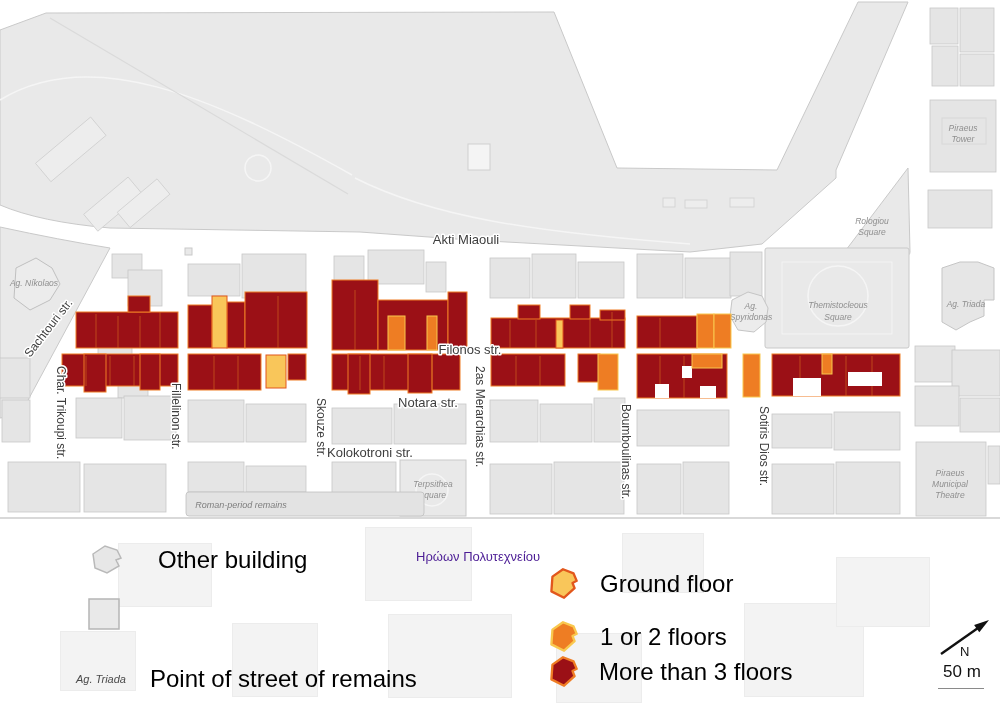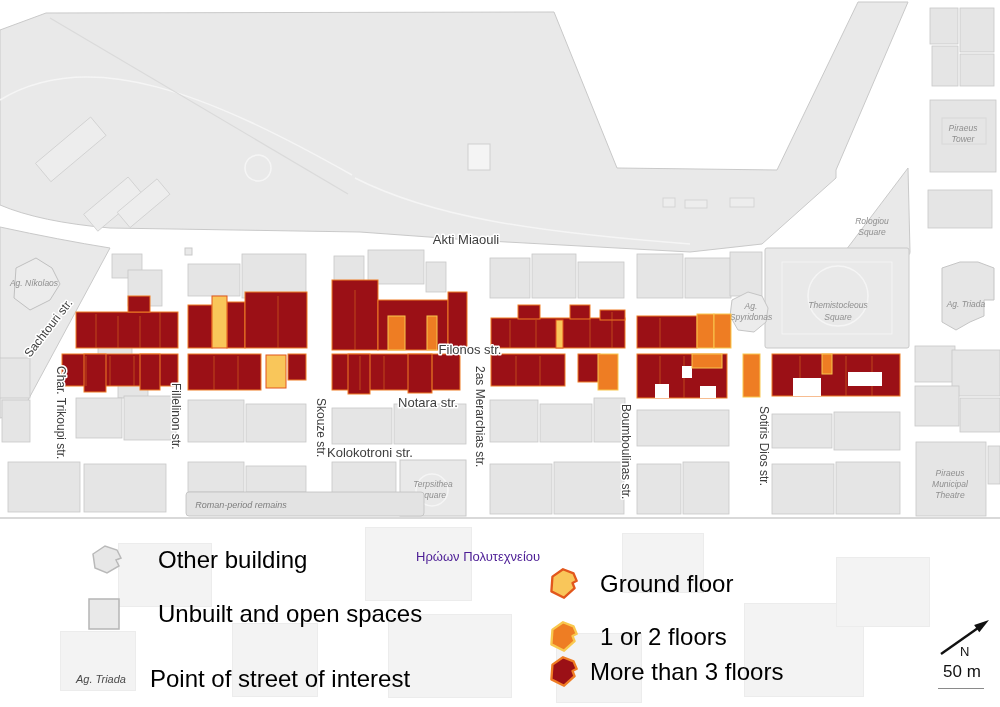--- a/index.html
+++ b/index.html
@@ -264,47 +264,46 @@
       <svg width="50" height="36" viewBox="0 0 48 36">
         <path d="M10,12 L22,4 L34,8 L38,16 L33,18 L36,24 L24,31 L12,26 Z" fill="#e7e7e7" stroke="#b9b9b9" stroke-width="1.5"></path>
       </svg>
       <span class="llabel" style="margin-left:26px;">Other building</span>
     </div>
 
     <div class="litem" style="left:88px;top:79px;">
       <svg width="32" height="32" viewBox="0 0 32 32">
         <rect x="1" y="1" width="30" height="30" fill="#e9e9e9" stroke="#b5b5b5" stroke-width="1.5"></rect>
       </svg>
-      <span class="llabel" style="margin-left:38px;">Unbuilt and open spaces</span>
     </div>
 
     <div class="litem" style="left:76px;top:146px;">
       <span class="poi-sample">Ag. Triada</span>
-      <span class="llabel" style="margin-left:24px;">Point of street of interest</span>
+      <span class="llabel" style="margin-left:24px;">Point of street of remains</span>
     </div>
 
     <div class="litem" style="left:544px;top:47px;">
       <svg width="38" height="36" viewBox="0 0 36 34">
         <path d="M8,10 L18,3 L28,7 L31,14 L27,16 L29,21 L19,30 L7,24 Z" stroke="#e2571c" stroke-width="2.2" stroke-linejoin="round" fill="#f9c65a"></path>
       </svg>
       <span class="llabel" style="margin-left:18px;">Ground floor</span>
     </div>
 
     <div class="litem" style="left:544px;top:100px;text-align:center;">
       <svg width="38" height="36" viewBox="0 0 36 34">
         <path d="M8,10 L18,3 L28,7 L31,14 L27,16 L29,21 L19,30 L7,24 Z" stroke="#f9c84e" stroke-width="2.2" stroke-linejoin="round" fill="#ee7d23"></path>
       </svg>
       <span class="llabel" style="margin-left:18px;">1 or 2 floors</span>
     </div>
 
     <div class="litem" style="left:544px;top:135px;">
       <svg width="38" height="36" viewBox="0 0 36 34">
         <path d="M8,10 L18,3 L28,7 L31,14 L27,16 L29,21 L19,30 L7,24 Z" stroke="#ef7d24" stroke-width="2.2" stroke-linejoin="round" fill="#9b1016"></path>
       </svg>
-      <span class="llabel" style="margin-left:8px;">More than 3 floors</span>
+      <span class="llabel" style="margin-left:17px;">More than 3 floors</span>
     </div>
   </div>
 
   
 
   
   <svg style="position:absolute;left:920px;top:602px;" width="80" height="58" viewBox="0 0 80 58">
     <line x1="21" y1="52" x2="58" y2="26" stroke="#111" stroke-width="2.4"></line>
     <polygon points="69,18 59.3,30.3 54.1,22.9" fill="#111"></polygon>
     <text x="40" y="54" font-size="13" fill="#111">N</text>

